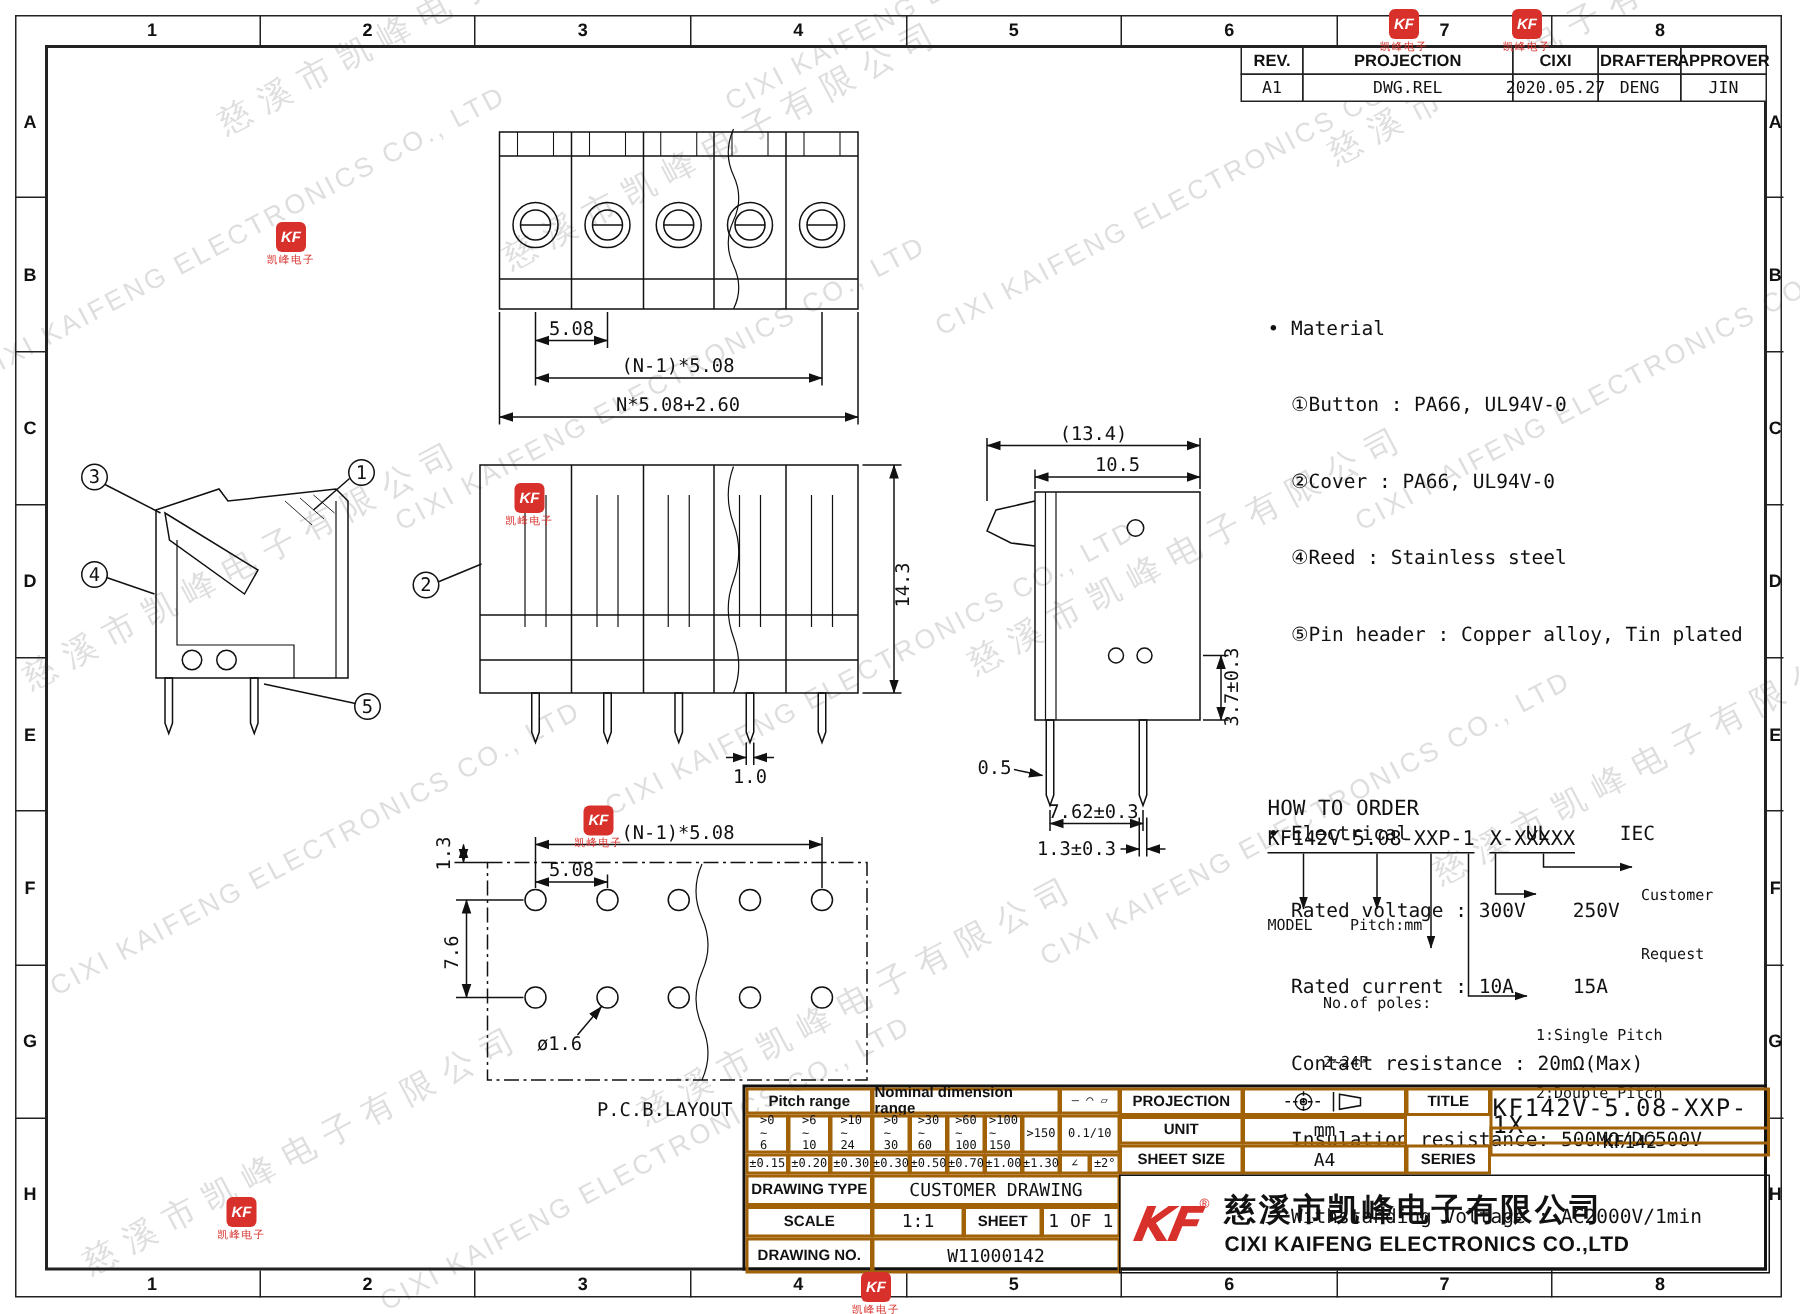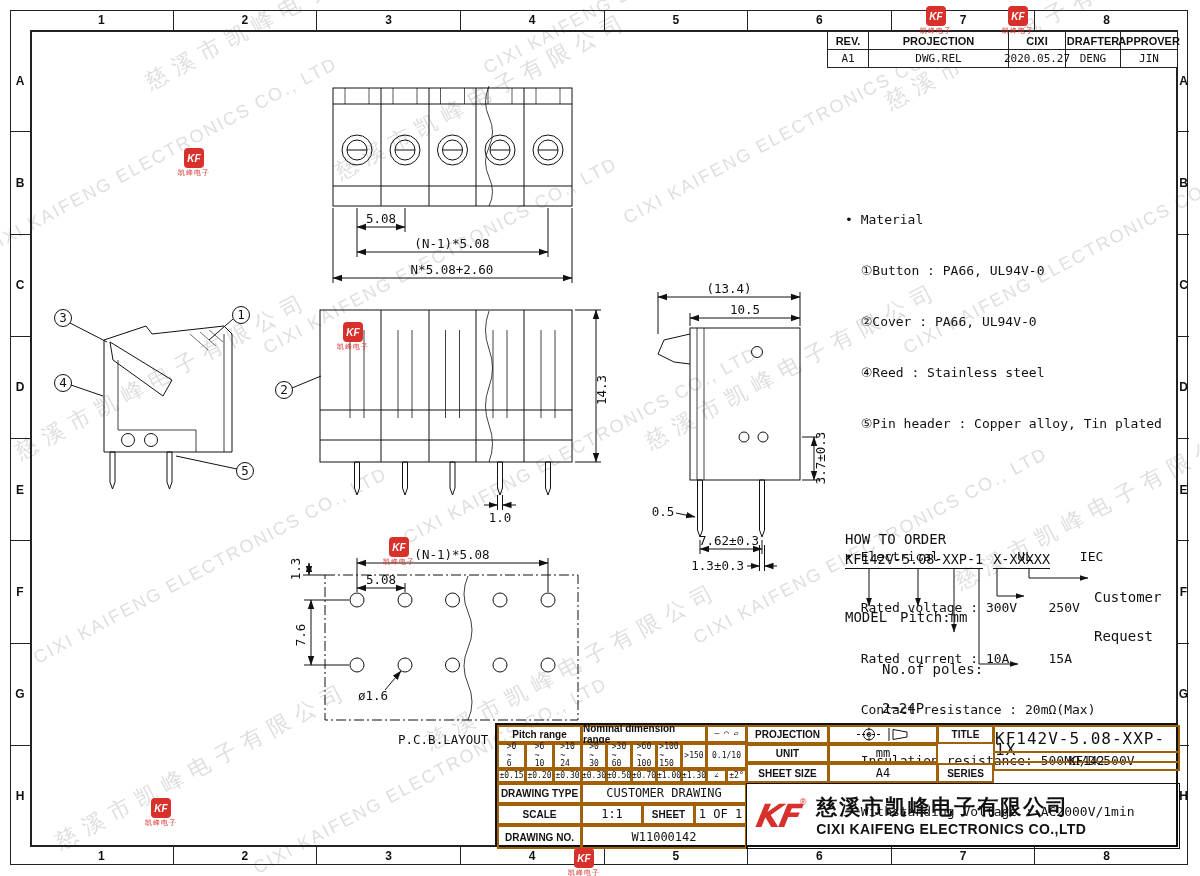--- a/index.html
+++ b/index.html
@@ -37,21 +37,21 @@
   .specs{position:absolute;left:845px;top:143px;z-index:2;white-space:pre;
          font-family:"DejaVu Sans Mono","DejaVu Sans",monospace;font-size:13px;line-height:17px}
   .specs .sec{margin-bottom:14px}
 
   
   .hto{position:absolute;z-index:2;font-family:"DejaVu Sans Mono","DejaVu Sans",monospace;white-space:pre}
   .hto.title{left:845px;top:531px;font-size:14px}
   .hto.code{left:845px;top:551px;font-size:13.5px}
   .hto.code span{border-bottom:1px solid #111;padding-bottom:1px}
   .hto.code .p2{margin-left:10px}
-  .hto.lbl{font-size:14px;line-height:13px}
+  .hto.lbl{font-size:10px;line-height:13px}
   svg.leaders{position:absolute;left:840px;top:560px;z-index:2}
 
   
   .tblock{position:absolute;left:495px;top:723px;width:683px;height:124px;border:2px solid #111;z-index:3}
   .tb-cell{position:absolute;border:2px solid #a16207;display:flex;align-items:center;justify-content:center;
            font-size:10px;font-weight:bold;text-align:left;line-height:11px}
   .tb-val{font-family:"DejaVu Sans Mono",monospace;font-weight:normal;font-size:12px}
   .tb-tiny{font-size:8px;line-height:8.5px;font-weight:normal;white-space:pre-line;
            font-family:"DejaVu Sans Mono",monospace}
   .tb-title-val{font-family:"DejaVu Sans Mono",monospace;font-weight:normal;font-size:16px;letter-spacing:1px}
@@ -346,20 +346,24 @@
       <path d="M997,569 V596 H1024" marker-end="url(#ar2)"></path>
       <path d="M1029,569 V578 H1088" marker-end="url(#ar2)"></path>
     </g>
   </svg>
   <div class="hto lbl" style="left:845px;top:611px">MODEL</div>
   <div class="hto lbl" style="left:900px;top:611px">Pitch:mm</div>
   <div class="hto lbl" style="left:882px;top:637px">
     <div>No.of poles:</div>
     <div>2~24P</div>
   </div>
+  <div class="hto lbl" style="left:1024px;top:658px">
+    <div>1:Single Pitch</div>
+    <div>2:Double Pitch</div>
+  </div>
   <div class="hto lbl" style="left:1094px;top:565px">
     <div>Customer</div>
     <div>Request</div>
   </div>
 
   <div class="tblock">
 
     <div class="tb-cell" style="left:0;top:0;width:85px;height:18px">Pitch range</div>
     <div class="tb-cell" style="left:84px;top:0;width:126px;height:18px">Nominal dimension range</div>
     <div class="tb-cell tb-tiny" style="left:209px;top:0;width:41px;height:18px">— ◠ ▱</div>

